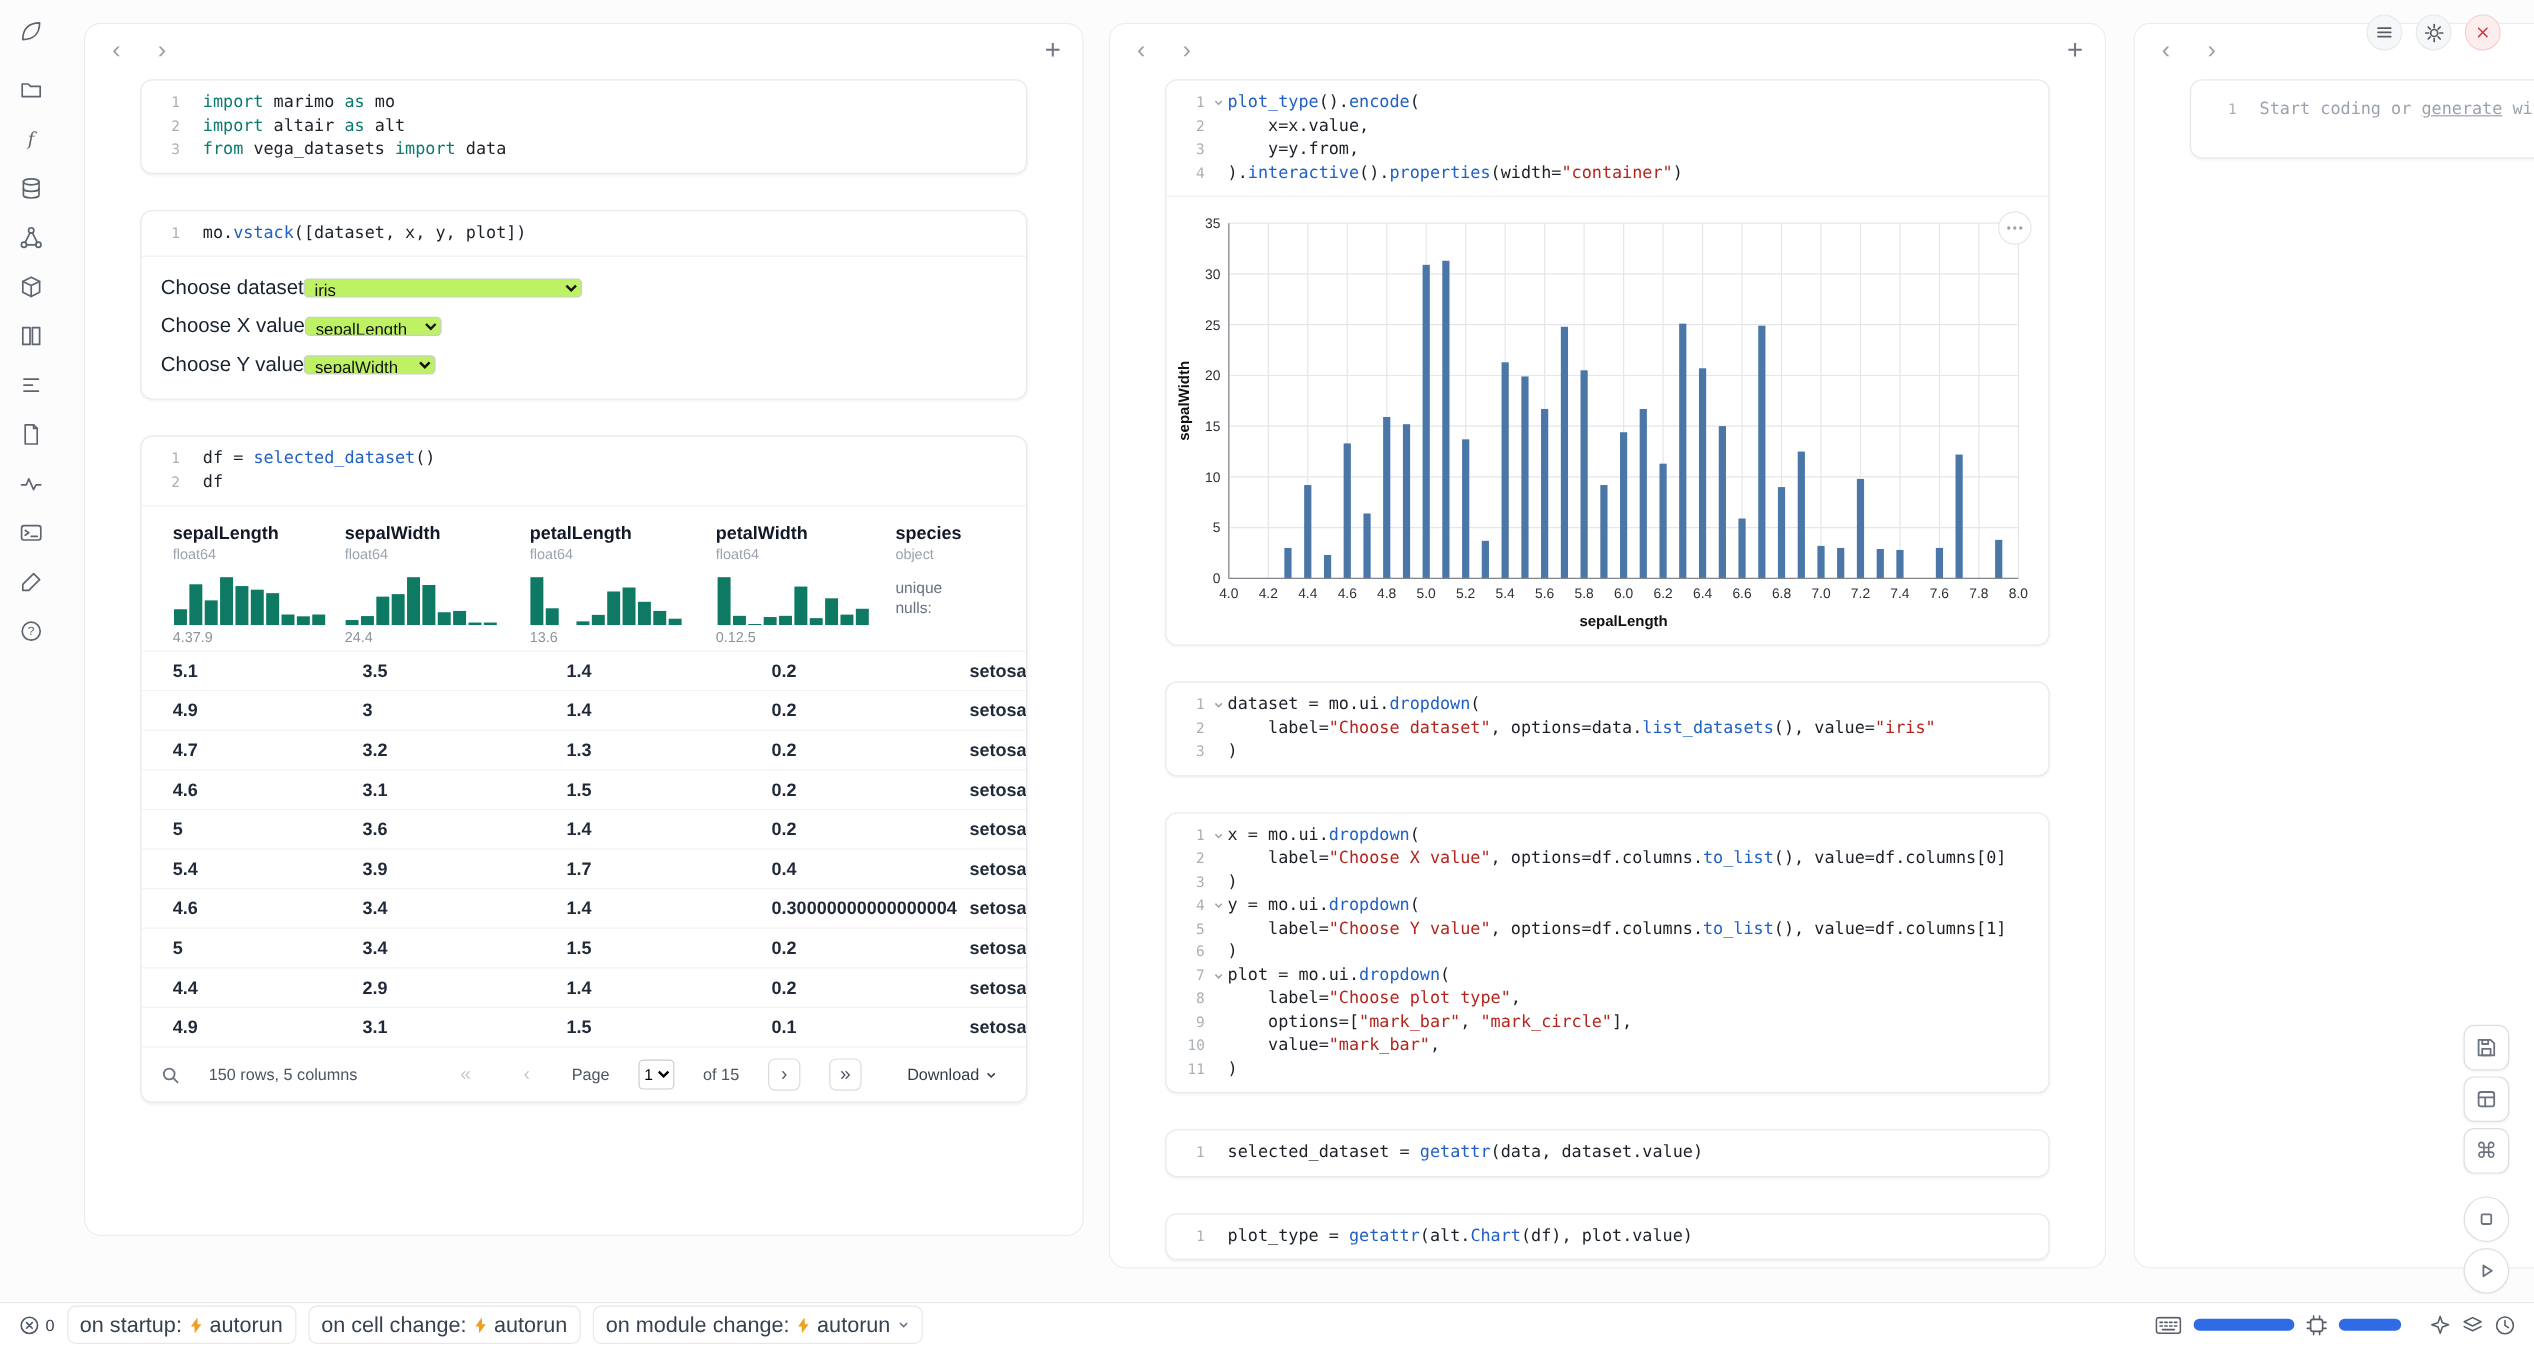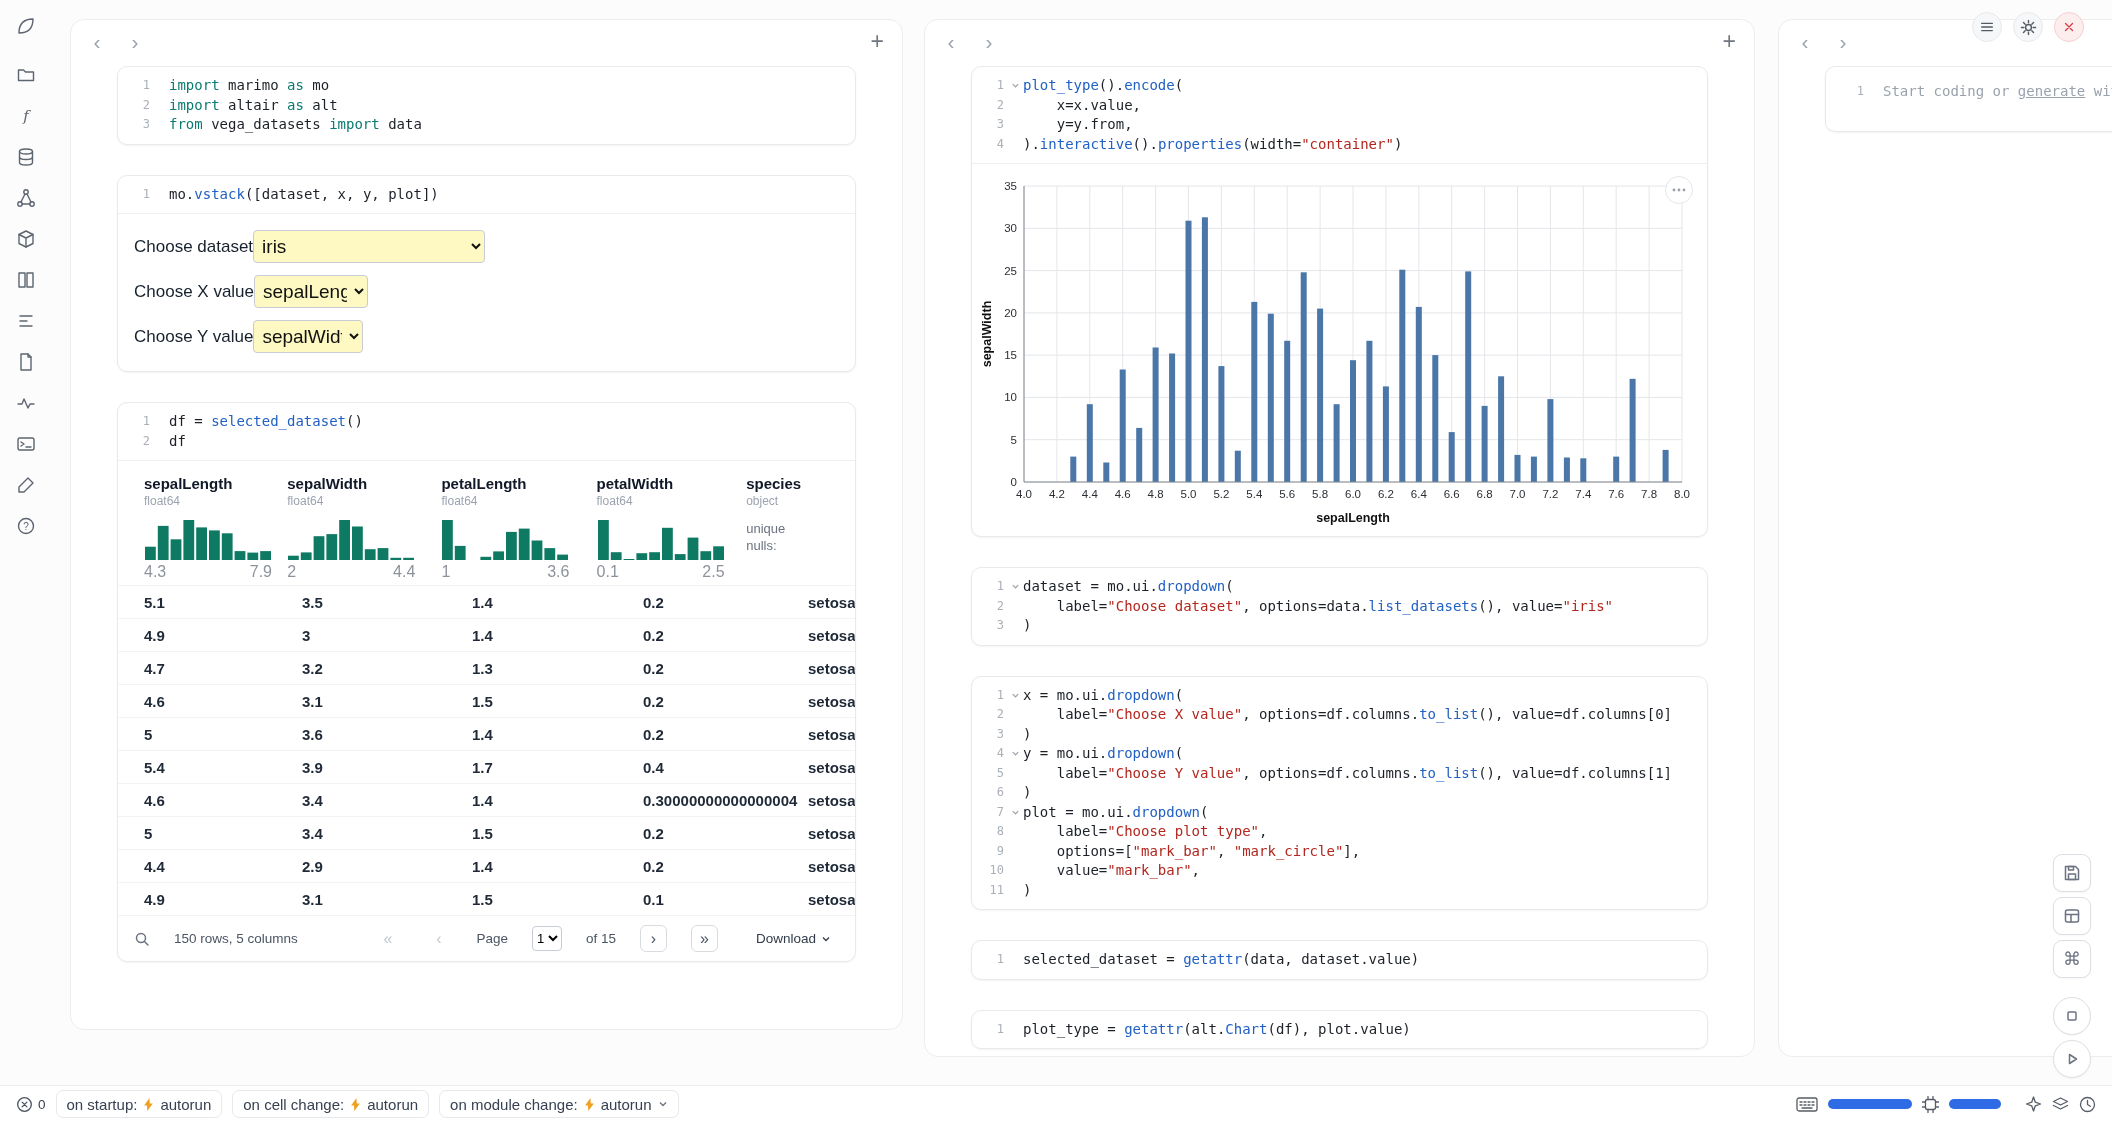--- a/index.html
+++ b/index.html
@@ -35,32 +35,32 @@
   .fold { flex:none; width:15px; height:19.5px; display:flex; align-items:center; justify-content:center; }
   .src { white-space:pre; }
   .tk-kw { color:#0b7a70; } .tk-fn { color:#2160c4; } .tk-str { color:#b3261e; }
 
   .output { border-top:1px solid #eef0f3; }
 
   
   .controls { padding:10px 0 12px; }
   .ctl-row { display:flex; align-items:center; padding:6px 16px; }
   .ctl-label { font-size:17px; color:#17212e; min-width:118px; margin-right:0; }
-  select.sel { height:33px; border:1px solid #c7ccd4; border-radius:4px; background:#fef9c3;
-    font-size:19px; color:#111; padding:0 4px; }
+  select.sel { height:16px; border:1px solid #c7ccd4; border-radius:4px; background:#bef264;
+    font-size:14px; color:#111; padding:0 4px; }
   .w230{width:232px} .w112{width:114px} .w108{width:110px} .w104{width:106px}
 
   
   .tbl { padding-top:4px; font-size:15px; color:#1f2937; overflow:hidden; }
   .tbl-head { display:flex; padding:10px 0 2px 26px; }
   .th .nm { font-weight:700; color:#111827; font-size:15px; white-space:nowrap; overflow:hidden; }
   .th .dt { color:#9ca3af; font-size:12px; margin-top:2px; }
   .hist-row { display:flex; padding:8px 0 4px 26px; }
   .hist svg { display:block; }
-  .hist .mm { display:flex; justify-content:space-between; color:#8d939c; font-size:16px; width:128px; margin-top:3px; }
+  .hist .mm { display:flex; justify-content:flex-start; color:#8d939c; font-size:12px; width:128px; margin-top:3px; }
   .hist-stats { font-size:13px; color:#6b7280; line-height:17px; padding-top:2px; white-space:nowrap; overflow:hidden; }
   .tr { display:flex; padding:7.5px 0 7.5px 26px; border-top:1px solid #f1f3f5;font-weight:bold; }
   .td { flex:none; padding-right:6px; overflow:hidden; white-space:nowrap; }
   .tbl-foot { display:flex; align-items:center; border-top:1px solid #f1f3f5; padding:9px 24px 9px 16px;
     gap:24px; color:#4b5563; font-size:13.5px; }
   .spacer { flex:1; }
   .pg { width:27px; height:27px; display:flex; align-items:center; justify-content:center; font-size:16px; border-radius:6px; color:#4b5563; }
   .pg-dis { color:#c3c8cf; }
   .pg-btn { border:1px solid #d8dce1; }
   .pg-select { height:25px; border:1px solid #c7ccd4; border-radius:4px; font-size:13px; background:#fff; }
@@ -93,21 +93,21 @@
   .fab { width:38px; height:38px; border:1px solid #dcdfe3; border-radius:9px; background:#fff;
     display:flex; align-items:center; justify-content:center; color:#6b7280; box-shadow:0 1px 2px rgba(0,0,0,.04); font-size:18px; }
   .fab svg { stroke:#6b7280; fill:none; stroke-width:1.5; stroke-linecap:round; stroke-linejoin:round; }
   .fab.circle { border-radius:50%; }
   .fab.gapped { margin-top:14px; }
 
   
   #status { position:absolute; left:0; right:0; bottom:0; height:37px; background:#fff; border-top:1px solid #e9ebee;
     display:flex; align-items:center; padding:0 16px; gap:10px; font-size:13.5px; color:#374151; }
   .err { display:flex; align-items:center; gap:5px; }
-  .chip { display:flex; align-items:center; gap:6px; border:1px solid #e5e8ec; border-radius:7px; padding:4.5px 10px; background:#fff; color:#374151; font-size:15px; }
+  .chip { display:flex; align-items:center; gap:6px; border:1px solid #e5e8ec; border-radius:7px; padding:4.5px 10px; background:#fff; color:#374151; font-size:18px; }
   .status-right { margin-left:auto; display:flex; align-items:center; gap:10px; }
   .meter { height:10px; border-radius:5px; background:#2f6be4; }
   .m1 { width:84px; } .m2 { width:52px; }
   .sicon svg { stroke:#565d66; fill:none; stroke-width:1.3; stroke-linecap:round; stroke-linejoin:round; display:block; }
 </style>
 </head>
 <body>
 
 <div id="sidebar">
     <button class="side-btn">

